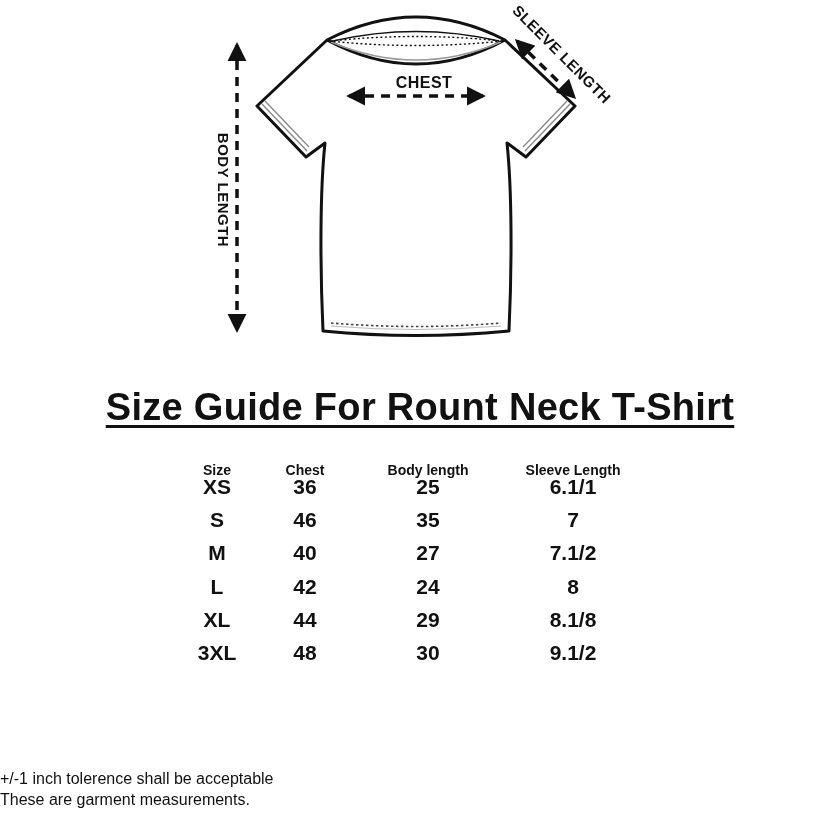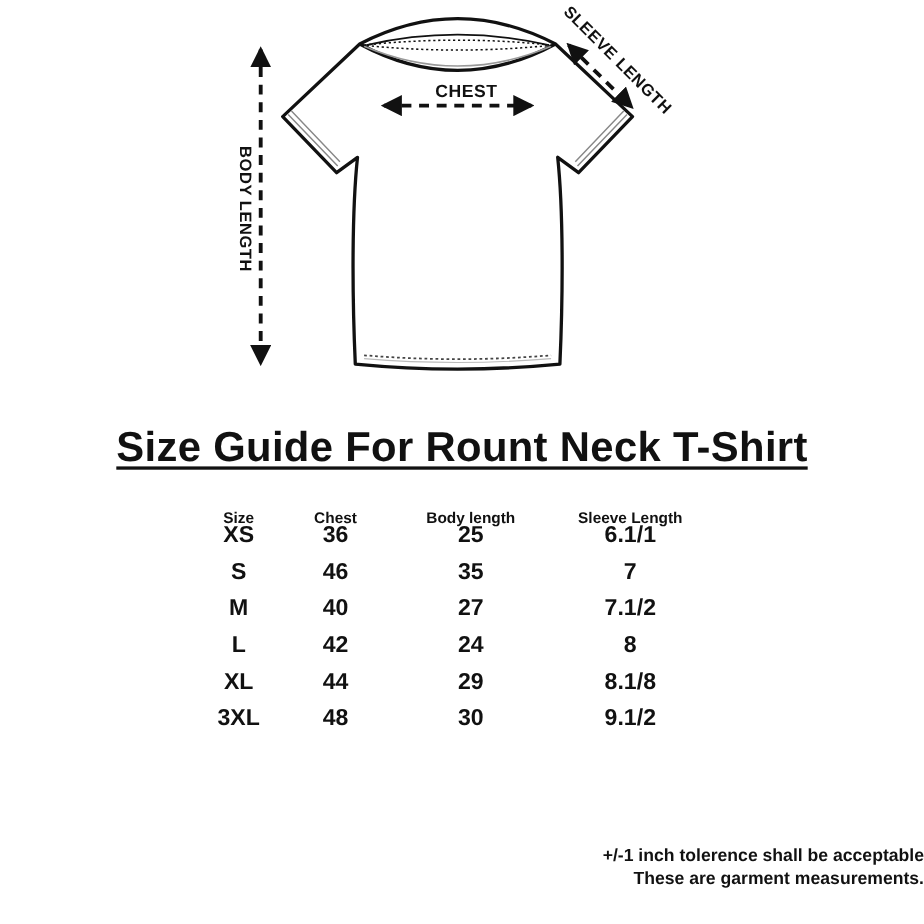--- a/index.html
+++ b/index.html
@@ -33,21 +33,21 @@
   }
   .tbody{position:absolute;top:470px;left:0;width:840px;}
   .trow{position:relative;height:33.2px;line-height:33.2px;font-size:21px;font-weight:bold;}
   .cell{position:absolute;transform:translateX(-50%);white-space:nowrap;top:0;}
   .c0{left:217px;}
   .c1{left:305px;}
   .c2{left:428px;}
   .c3{left:573px;}
   .footer{
     position:absolute;top:768px;left:0;width:100%;
-    text-align:right;font-size:16px;font-weight:bold;line-height:21px;
+    text-align:left;font-size:16px;font-weight:normal;line-height:21px;
   }
 </style>
 </head>
 <body>
 
 <div class="page">
 
   <svg class="diagram" width="840" height="372" viewBox="0 0 840 372">
     <defs>
       <marker id="arrow" viewBox="0 0 10 10" refX="8.5" refY="5" markerWidth="5.5" markerHeight="5.5" orient="auto-start-reverse">

